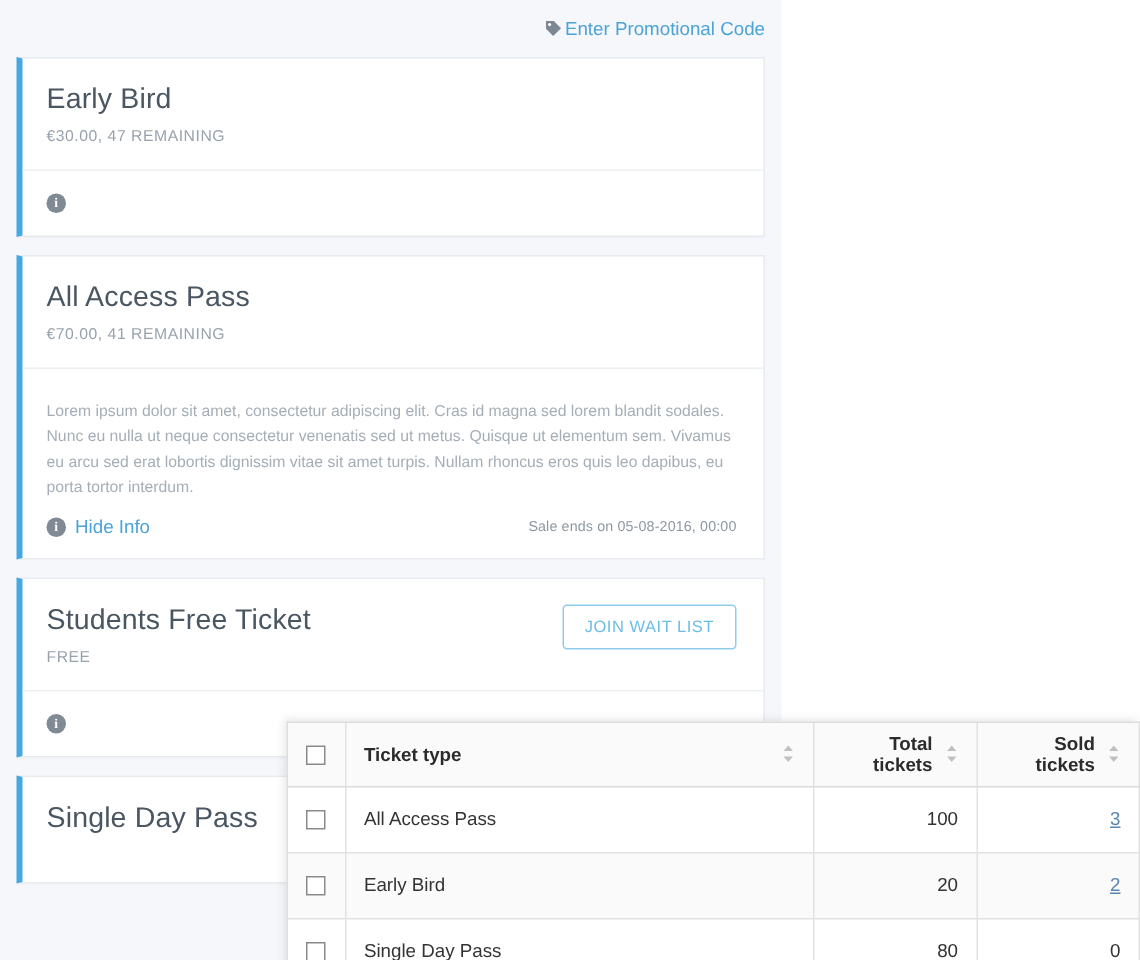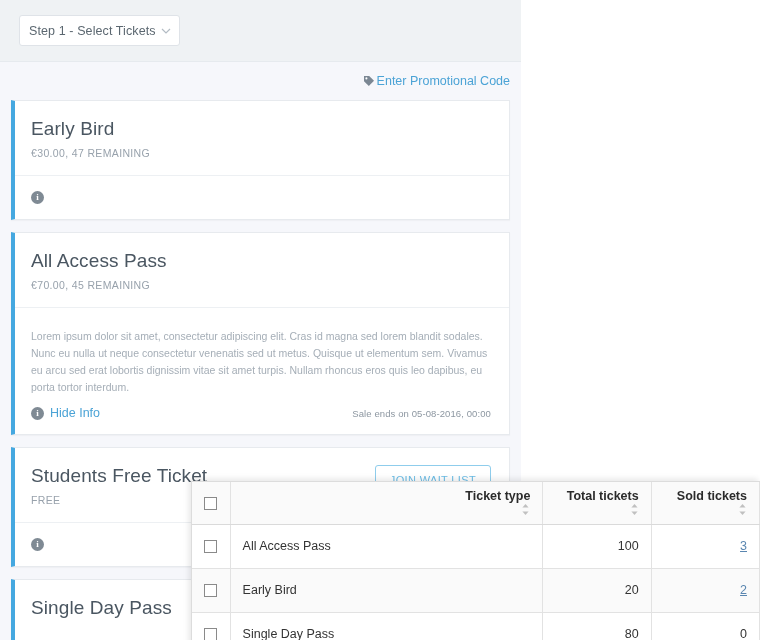--- a/index.html
+++ b/index.html
@@ -207,24 +207,23 @@
     color: #2b2b2b;
     height: 42px;
     border-bottom: 1px solid #dadada;
   }
   .col-check { width: 38px; text-align: center; padding: 0 !important; }
   .col-type  { width: 312px; }
   .col-total { width: 108px; text-align: right; }
   .col-sold  { width: 108px; text-align: right; }
   .th-inner {
     display: flex;
-    align-items: flex-end;
+    align-items: center;
     justify-content: space-between;
     width: 100%;
-    flex-direction: column;
   }
   .sort-ico { width: 9px; height: 13px; flex: none; margin-left: 8px; }
   .cbox {
     width: 13px; height: 13px;
     border: 1px solid #8a8a8a;
     background: #ffffff;
     display: inline-block;
     vertical-align: middle;
     cursor: pointer;
   }
@@ -233,30 +232,20 @@
     color: #5a86b0;
     text-decoration: underline;
     cursor: pointer;
   }
 </style>
 </head>
 <body>
 
 <div id="widget">
 
-  <div class="step-bar">
-    <div class="step-select">
-      <span class="step-select-label">Step 1 - Select Tickets</span>
-      <span class="chev">
-        <svg viewBox="0 0 10 10" width="10" height="10">
-            <path d="M1 3 L5 7 L9 3" fill="none" stroke="#b3bcc4" stroke-width="1.2"></path>
-          </svg>
-      </span>
-    </div>
-  </div>
 
   <div class="promo-row">
     <a class="promo-link">
       <span class="tag-ico">
         <svg viewBox="0 0 12 12" width="12" height="12">
           <path d="M1 1 L6.2 1 L11 5.8 L5.8 11 L1 6.2 Z" fill="#7b8793"></path>
           <circle cx="3.4" cy="3.4" r="1.05" fill="#ffffff"></circle>
         </svg>
       </span>
       <span>Enter Promotional Code</span>
@@ -271,21 +260,21 @@
         <p class="card-price">€30.00, 47 REMAINING</p>
       </div>
       <div class="card-foot">
         <span class="info-dot">i</span>
       </div>
     </div>
 
     <div class="card">
       <div class="card-head">
         <h3 class="card-title">All Access Pass</h3>
-        <p class="card-price">€70.00, 45 REMAINING</p>
+        <p class="card-price">€70.00, 41 REMAINING</p>
       </div>
       <div class="card-desc">
         <p class="desc-text">Lorem ipsum dolor sit amet, consectetur adipiscing elit. Cras id magna sed lorem blandit sodales. Nunc eu nulla ut neque consectetur venenatis sed ut metus. Quisque ut elementum sem. Vivamus eu arcu sed erat lobortis dignissim vitae sit amet turpis. Nullam rhoncus eros quis leo dapibus, eu porta tortor interdum.</p>
         <div class="desc-foot">
           <span class="hide-info">
             <span class="info-dot">i</span>
             <span>Hide Info</span>
           </span>
           <span class="sale-ends">Sale ends on 05-08-2016, 00:00</span>
         </div>

